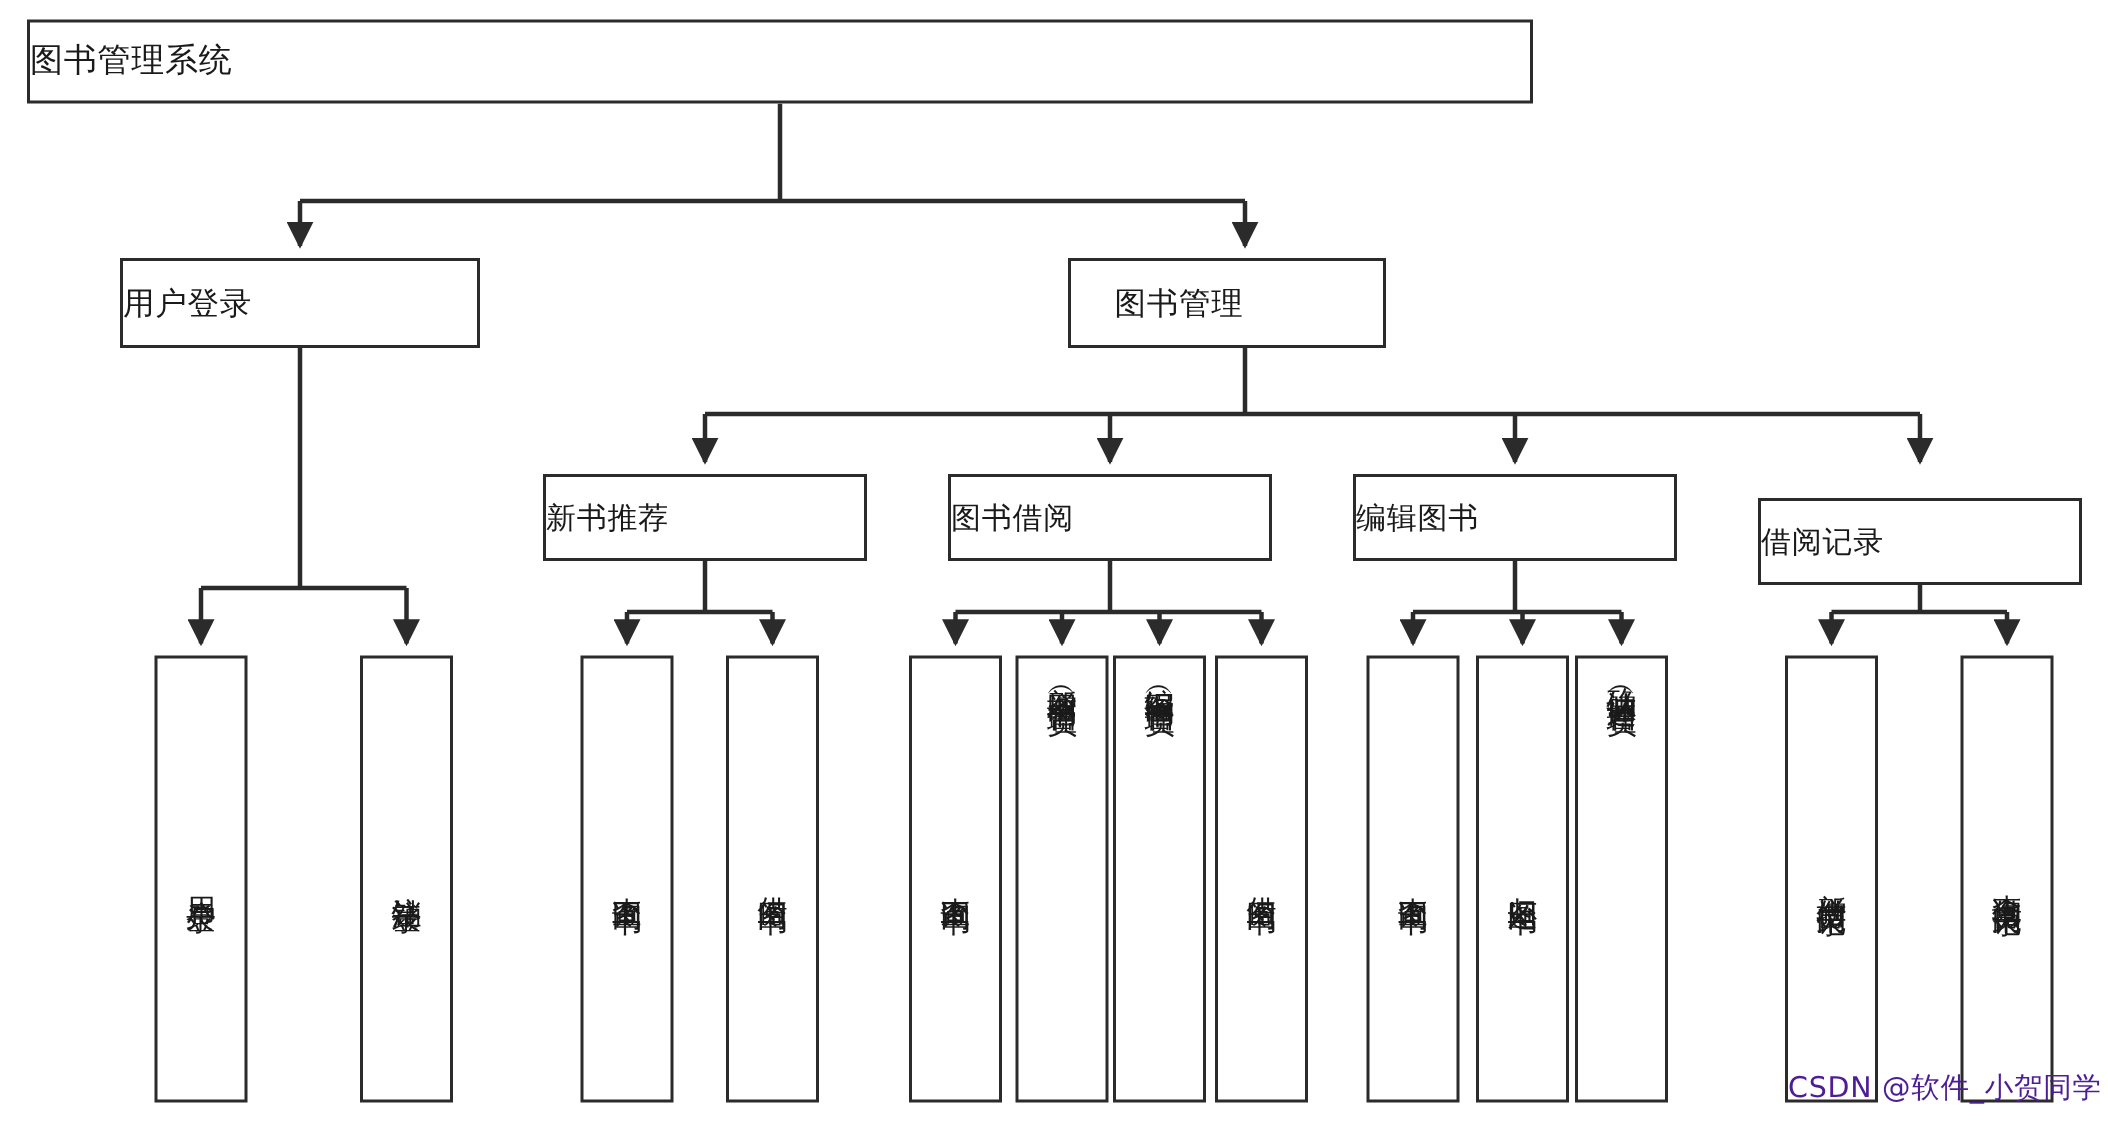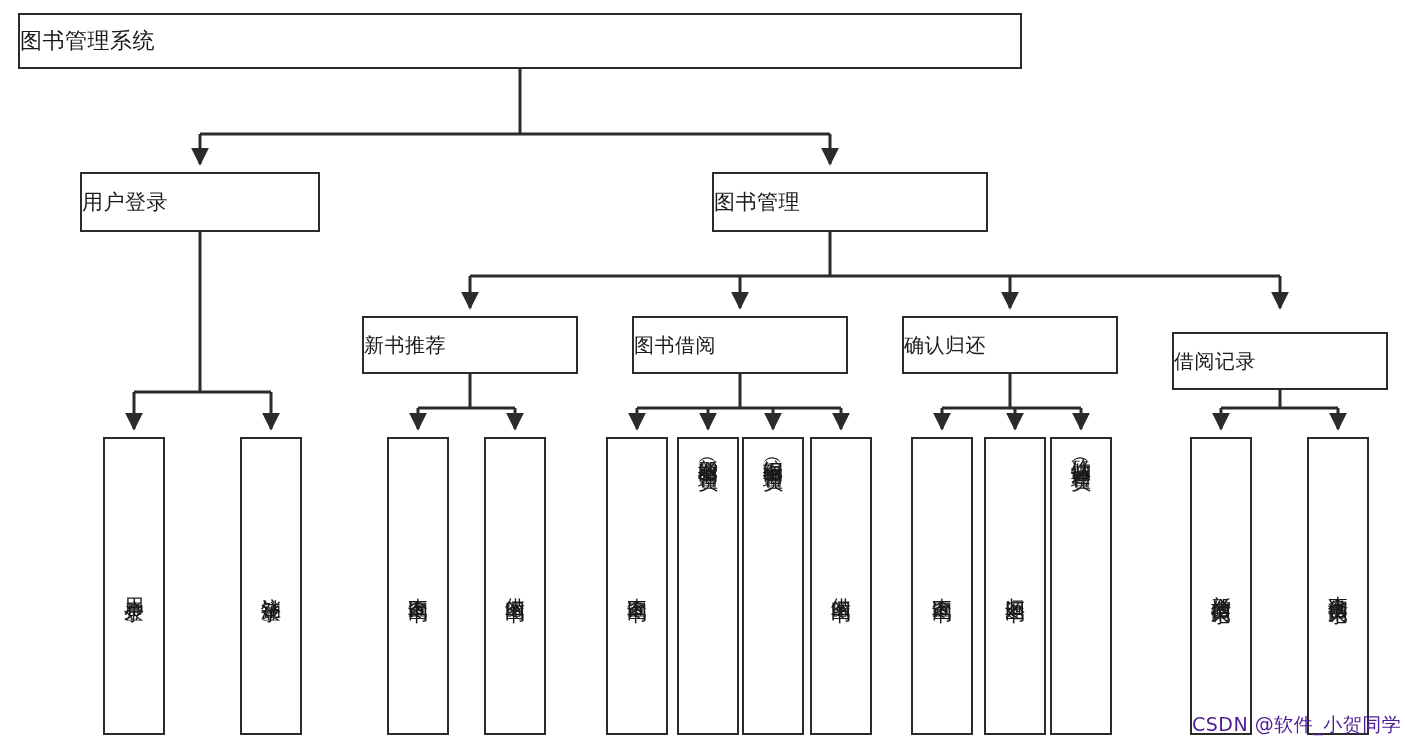--- a/index.html
+++ b/index.html
@@ -133,32 +133,32 @@
     </g>
   </svg>
 
   <div class="node root" style="left: 18px; top: 13px; width: 1004px; height: 56px;">
     <span class="label">图书管理系统</span>
   </div>
 
   <div class="node level2" style="left: 80px; top: 172px; width: 240px; height: 60px;">
     <span class="label">用户登录</span>
   </div>
-  <div class="node level2" style="left: 712px; top: 172px; width: 276px; height: 60px;">
+  <div class="node level2" style="left: 712px; top: 172px; width: 212px; height: 60px; padding-left: 29px;">
     <span class="label">图书管理</span>
   </div>
 
   <div class="node level3" style="left: 632px; top: 316px; width: 216px; height: 58px;">
     <span class="label">图书借阅</span>
   </div>
   <div class="node level3" style="left: 362px; top: 316px; width: 216px; height: 58px;">
     <span class="label">新书推荐</span>
   </div>
   <div class="node level3" style="left: 902px; top: 316px; width: 216px; height: 58px;">
-    <span class="label">确认归还</span>
+    <span class="label">编辑图书</span>
   </div>
   <div class="node level3" style="left: 1172px; top: 316px; width: 216px; height: 58px; margin-top: 16px;">
     <span class="label">借阅记录</span>
   </div>
 
   <div class="node leaf center-v" style="left: 103px; top: 437px; width: 62px; height: 298px;">
     <span class="label">用户登录</span>
   </div>
   <div class="node leaf center-v" style="left: 240px; top: 437px; width: 62px; height: 298px;">
     <span class="label">注销登录</span>

